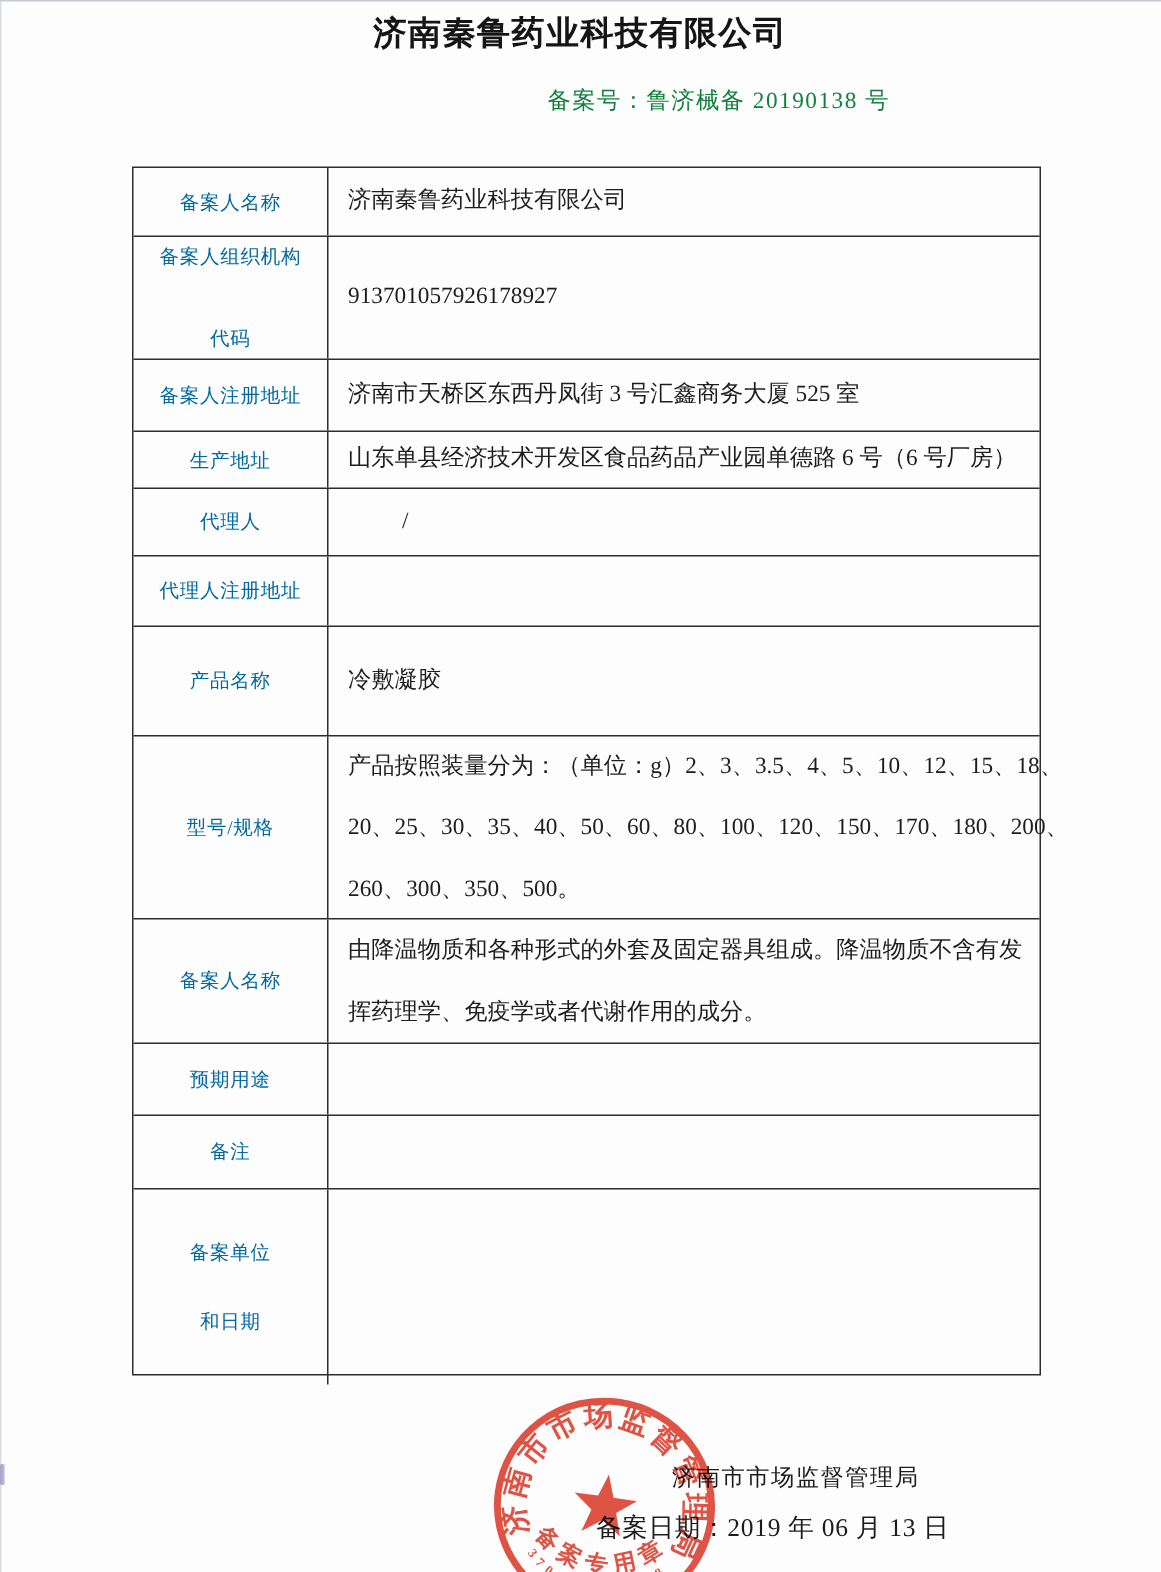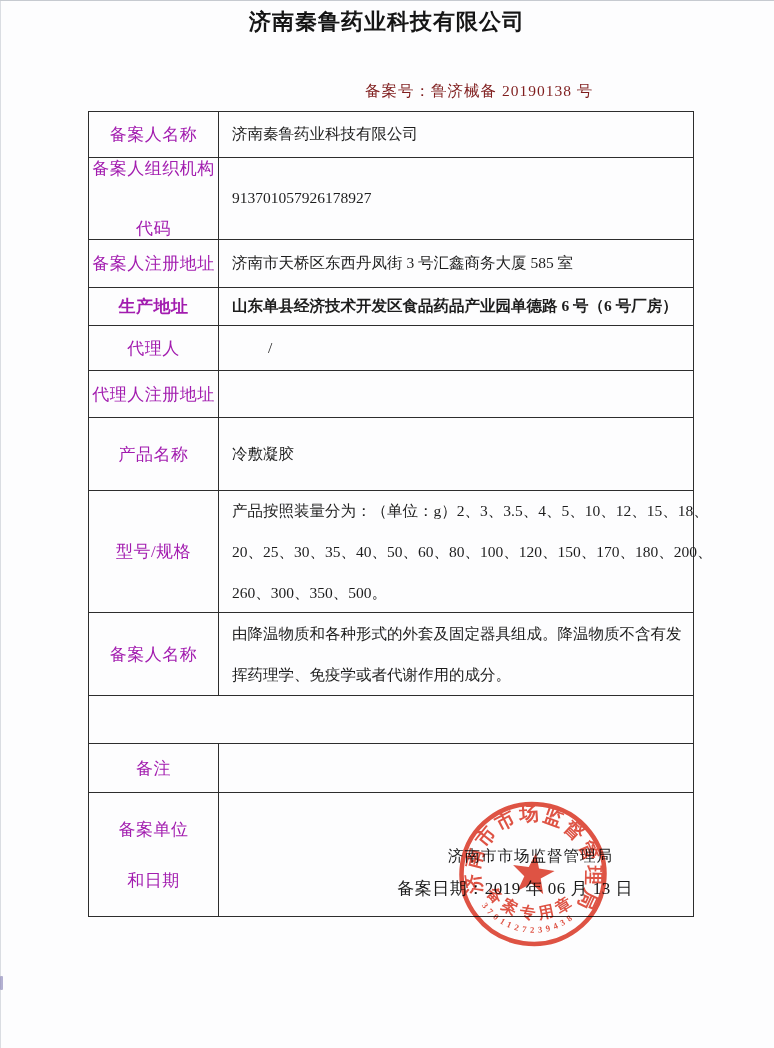--- a/index.html
+++ b/index.html
@@ -24,56 +24,56 @@
   .doc-title {
     position: absolute; top: 7px; left: 0; width: 100%;
     margin: 0;
     text-align: center;
     font-family: "Liberation Sans", "DejaVu Sans", sans-serif;
     font-size: 22px; font-weight: bold;
     letter-spacing: 1px;
     color: #151515;
   }
   .filing-no {
-    position: absolute; left: 365px; top: 81px;
+    position: absolute; left: 365px; top: 57px;
     font-size: 15.5px; letter-spacing: 1px;
-    color: #7f1d1d;
+    color: #15803d;
     white-space: nowrap;
   }
   .info-table {
     position: absolute; left: 88px; top: 111px;
     width: 604px;
     border: 1.6px solid #2d2d2d;
   }
   .row {
     display: flex;
     border-bottom: 1.6px solid #2d2d2d;
     box-sizing: border-box;
   }
   .row:last-child { border-bottom: none; }
   .r1 { height: 46px; }
   .r2 { height: 82px; }
   .r3 { height: 48px; }
-  .r4 { height: 38px; font-weight: bold; }
+  .r4 { height: 38px; }
   .r5 { height: 45px; gap: 36px; }
   .r6 { height: 47px; }
   .r7 { height: 73px; }
   .r8 { height: 122px; }
   .r9 { height: 83px; }
   .r10 { height: 48px; }
   .r11 { height: 49px; }
-  .r12 { height: 123px; }
+  .r12 { height: 123px; flex-direction: column; }
   .cell { box-sizing: border-box; }
   .cell.label {
     flex: 0 0 130px; width: 130px;
     border-right: 1.6px solid #2d2d2d;
     display: flex; align-items: center; justify-content: center;
     text-align: center;
-    font-size: 17px; letter-spacing: 0.5px;
-    color: #a21caf;
+    font-size: 13px; letter-spacing: 0.5px;
+    color: #0369a1;
   }
   .label.two-line { flex-direction: column; }
   .label.two-line.gap-sm { row-gap: 37px; }
   .label.two-line.gap-lg { row-gap: 28px; }
   .cell.value {
     flex: 1 1 auto;
     display: flex; align-items: center;
     padding: 2px 10px 2px 13px;
     font-size: 15.5px;
     color: #1d1d1d;
@@ -135,21 +135,21 @@
     <div class="row r2">
       <div class="cell label two-line gap-sm">
         <div>备案人组织机构</div>
         <div>代码</div>
       </div>
       <div class="cell value">913701057926178927</div>
     </div>
 
     <div class="row r3">
       <div class="cell label">备案人注册地址</div>
-      <div class="cell value">济南市天桥区东西丹凤街 3 号汇鑫商务大厦 585 室</div>
+      <div class="cell value">济南市天桥区东西丹凤街 3 号汇鑫商务大厦 525 室</div>
     </div>
 
     <div class="row r4">
       <div class="cell label">生产地址</div>
       <div class="cell value">山东单县经济技术开发区食品药品产业园单德路 6 号（6 号厂房）</div>
     </div>
 
     <div class="row r5">
       <div class="cell label">代理人</div>
       <div class="cell value">/</div>
@@ -176,20 +176,21 @@
 
     <div class="row r9">
       <div class="cell label">备案人名称</div>
       <div class="cell value multi">
         <div class="vline">由降温物质和各种形式的外套及固定器具组成。降温物质不含有发</div>
         <div class="vline">挥药理学、免疫学或者代谢作用的成分。</div>
       </div>
     </div>
 
     <div class="row r10">
+      <div class="cell label">预期用途</div>
     </div>
 
     <div class="row r11">
       <div class="cell label">备注</div>
       <div class="cell value"></div>
     </div>
 
     <div class="row r12">
       <div class="cell label two-line gap-lg">
         <div>备案单位</div>

